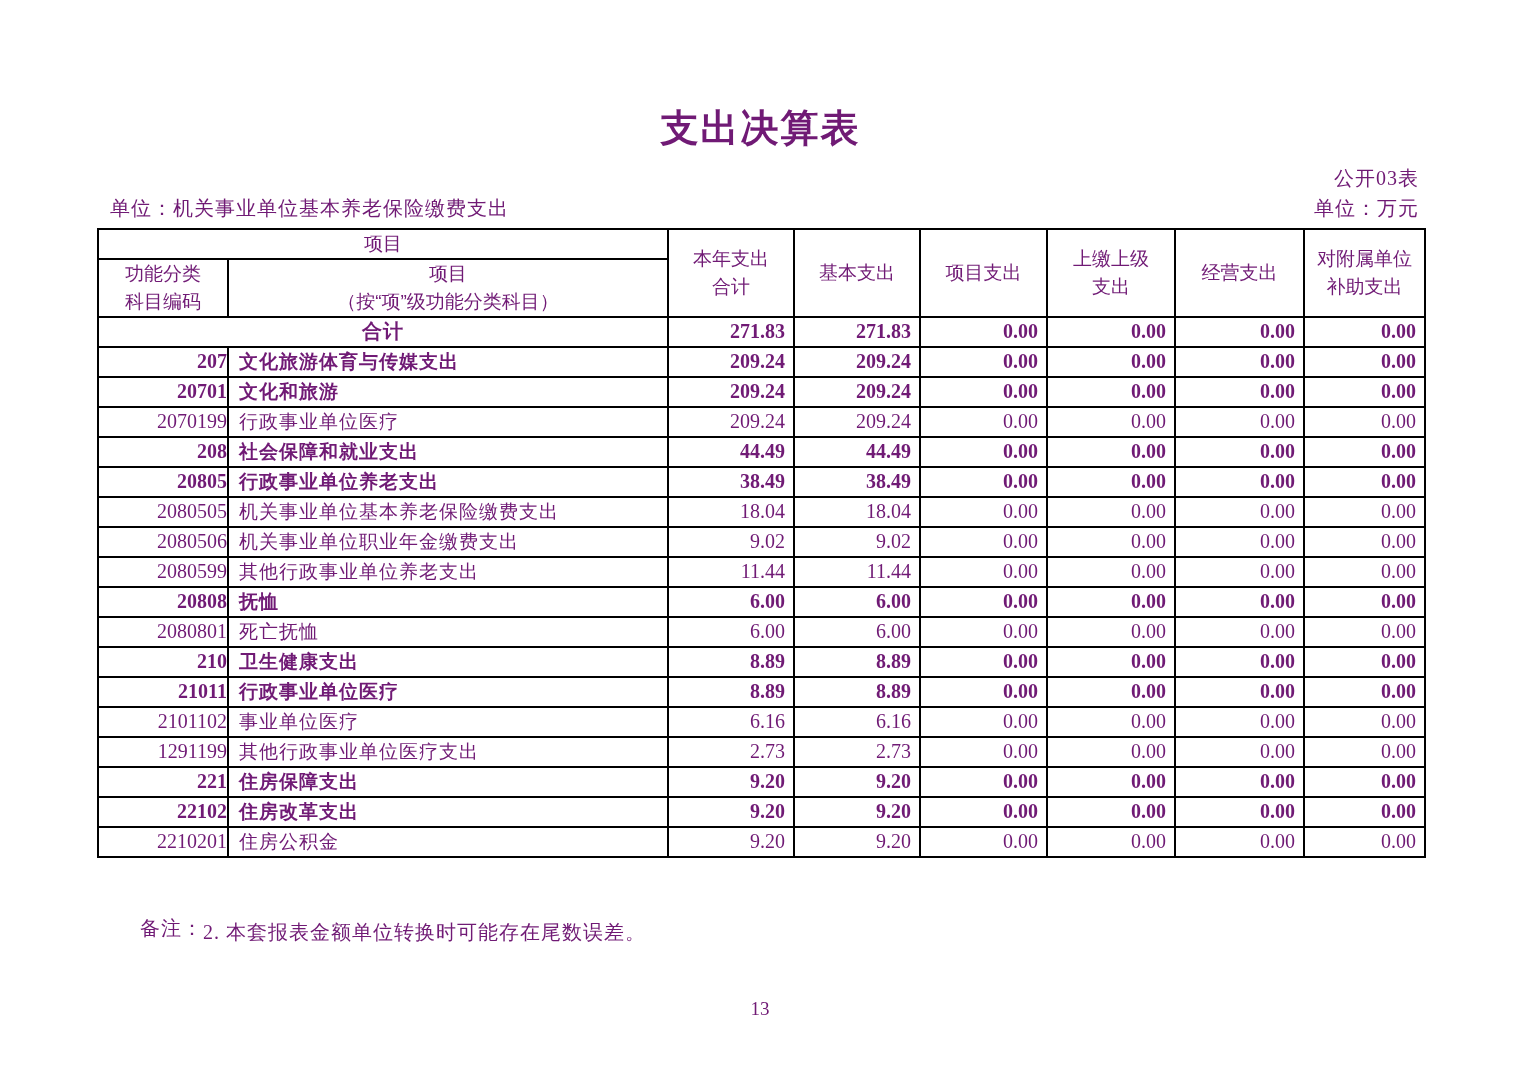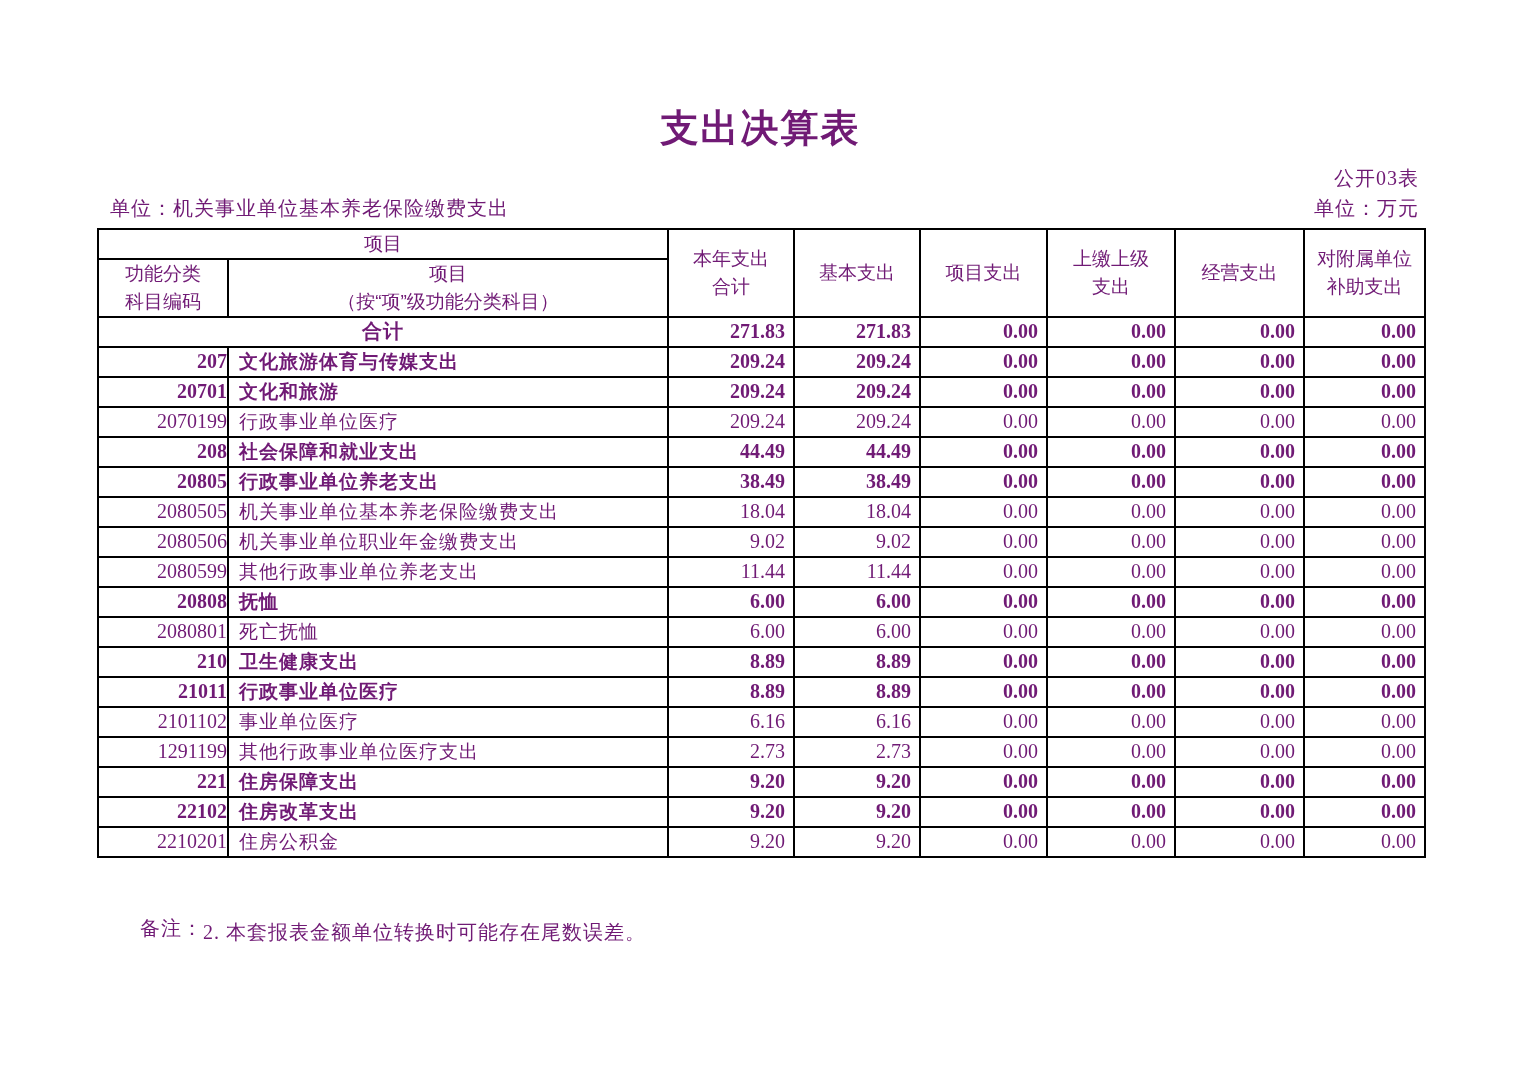--- a/index.html
+++ b/index.html
@@ -347,14 +347,15 @@
     </table>
   </div>
 
   <div class="notes">
     <span class="notes-label">备注：</span>
     <div class="note-lines">
       <div>2. 本套报表金额单位转换时可能存在尾数误差。</div>
     </div>
   </div>
 
+  <div class="page-number">13</div>
 
 </div>
 
 </body></html>

